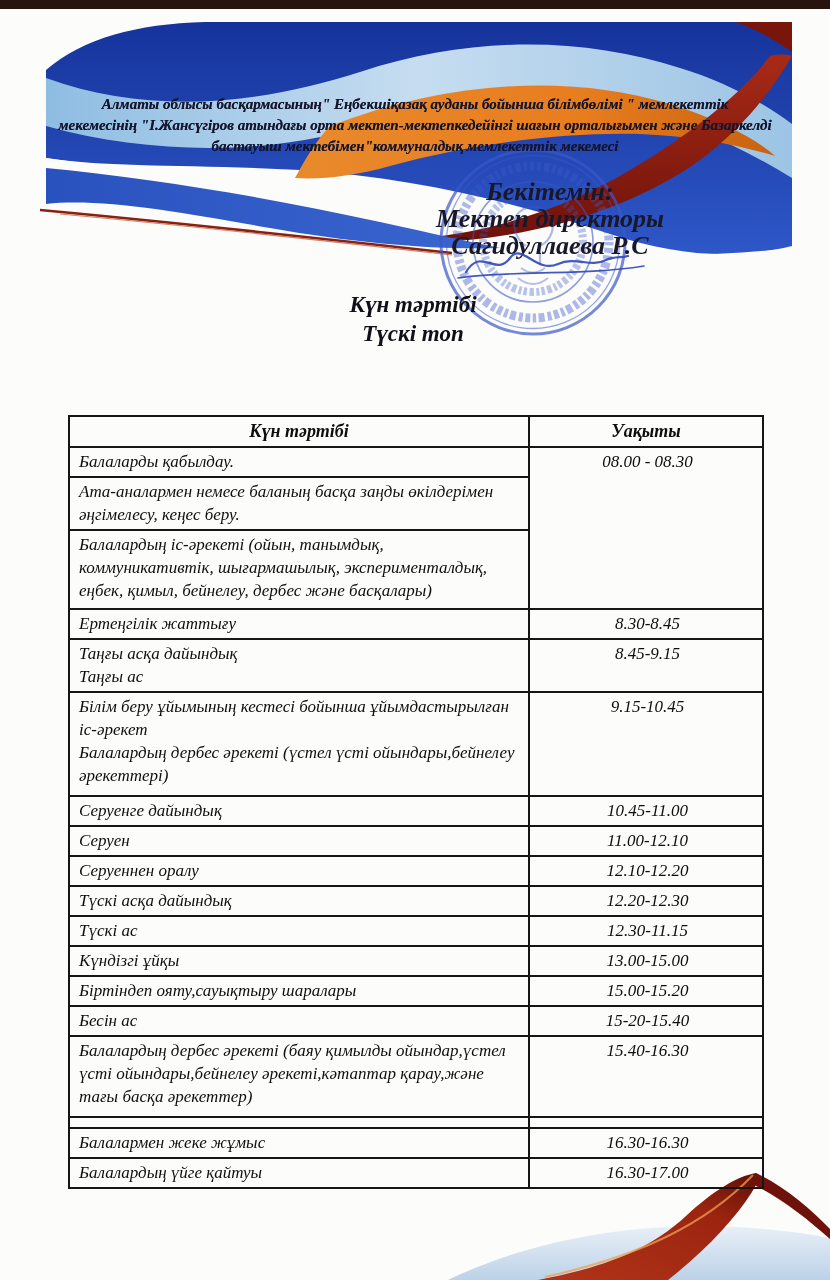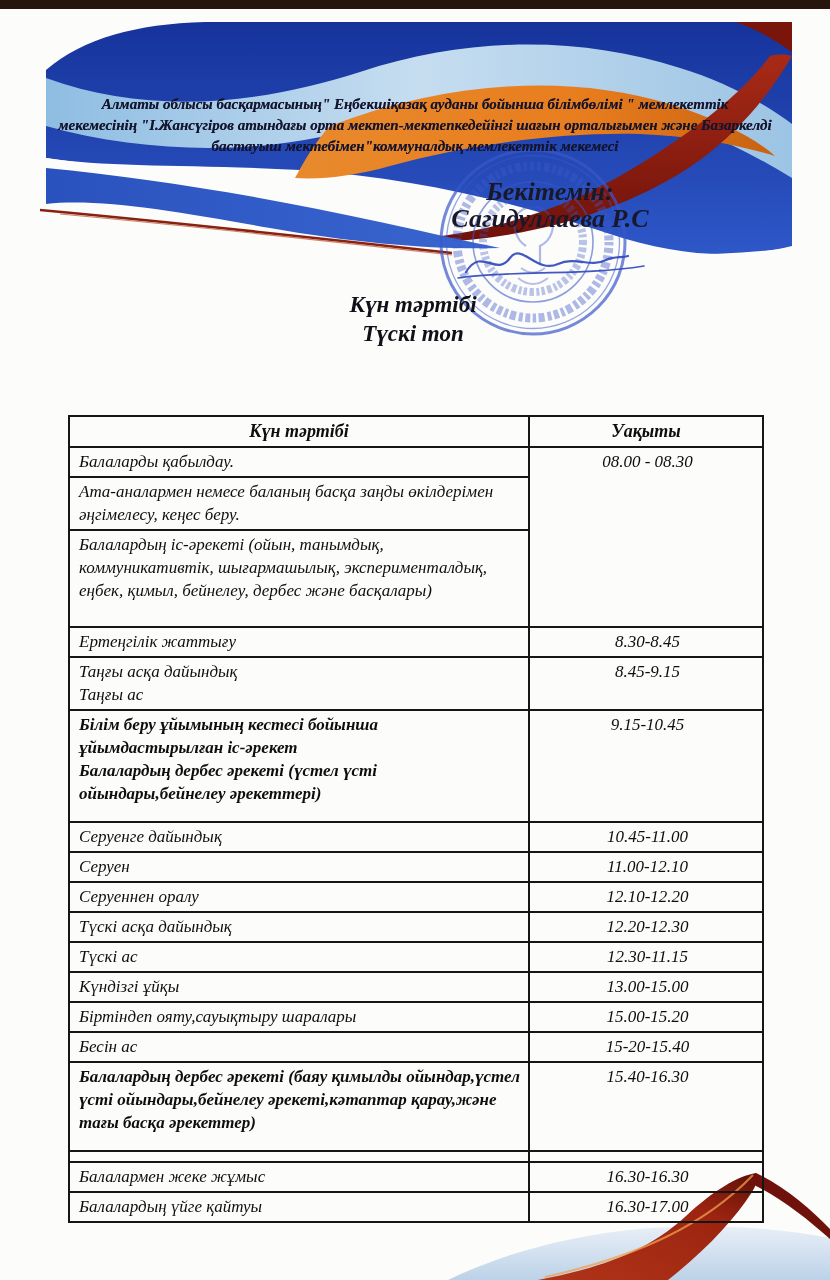--- a/index.html
+++ b/index.html
@@ -55,22 +55,22 @@
     font-weight:bold;font-size:18px;text-align:center;padding:4px 4px;
   }
   td.act{
     padding:2px 6px 3px 9px;line-height:23px;vertical-align:top;
     white-space:pre-line;
     margin-top:24px;
   }
   td.time{
     padding:2px 4px 3px 7px;line-height:23px;vertical-align:top;text-align:center;
   }
-  td.pad-b{padding-bottom:24px;border-radius:21px;}
-  td.pad-s{padding-bottom:16px;font-weight:bold;}
+  td.pad-b{padding-bottom:6px;border-radius:21px;}
+  td.pad-s{padding-bottom:8px;}
   tr.spacer td{height:9px;padding:0;}
 </style>
 </head>
 <body>
 
 <div class="page">
 
   <div class="scan-strip"></div>
 
   <svg class="waves" width="830" height="300" viewBox="0 0 830 300" aria-hidden="true">
@@ -138,20 +138,21 @@
       <circle cx="105" cy="96" r="60" stroke-width="1.6" opacity=".7"></circle>
       <circle cx="105" cy="96" r="76" stroke-width="9" stroke-dasharray="3.5 2.5 5 2.5 4 3 6 2.5" opacity=".5"></circle>
       <circle cx="105" cy="96" r="50" stroke-width="8" stroke-dasharray="3 2.5 4.5 2.5 3.5 2" opacity=".42"></circle>
       <path d="M88,70 C96,58 114,58 122,70 C128,80 124,94 112,100 L112,118 M98,100 C88,94 84,80 88,70" stroke-width="2.2" opacity=".5"></path>
       <path d="M93,122 C101,128 109,128 117,122 M90,132 C100,140 110,140 120,132" stroke-width="2" opacity=".45"></path>
     </g>
   </svg>
 
   <div class="approval">
     <div>Бекітемін:</div>
+    <div>Мектеп директоры</div>
     <div>Сагидуллаева Р.С</div>
   </div>
 
   <svg class="signature" width="200" height="50" viewBox="0 0 200 50" aria-hidden="true">
     <g fill="none" stroke="#2e46bd" stroke-width="2.2" stroke-linecap="round" opacity=".9">
       <path d="M14,32 C30,6 44,38 58,18 C70,2 84,34 106,24 C124,16 138,28 154,20 C162,16 170,18 176,16"></path>
       <path d="M6,38 C60,30 130,36 192,26" stroke-width="1.6"></path>
     </g>
   </svg>
 

